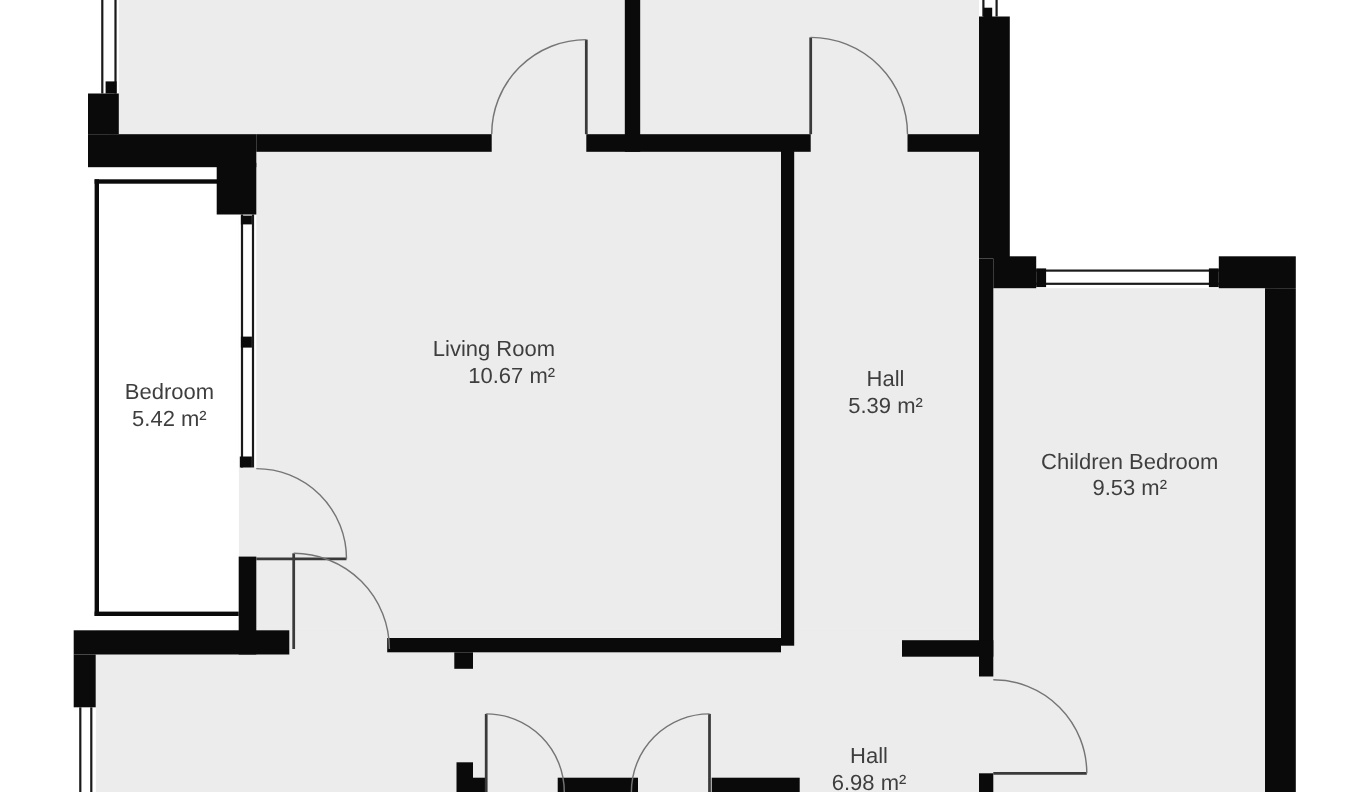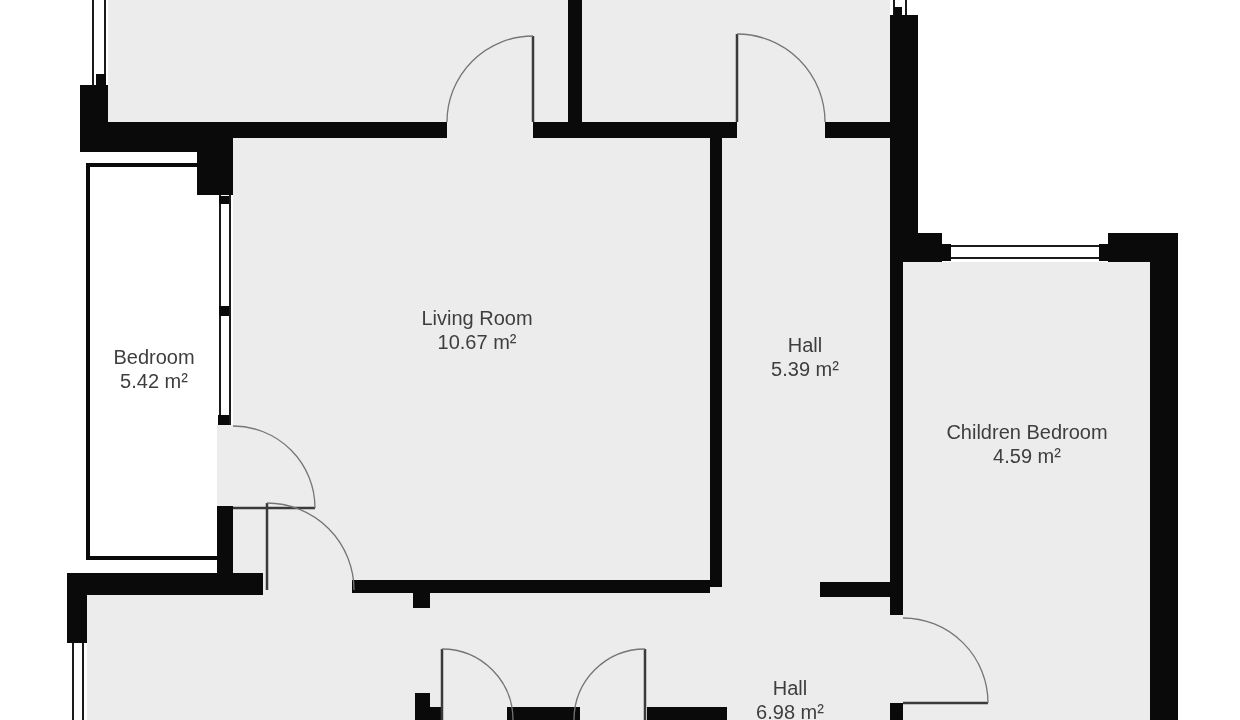--- a/index.html
+++ b/index.html
@@ -106,30 +106,30 @@
     <path class="leaf" d="M442,649 V720"></path>
     <path class="arc" d="M442,649 A71,71 0 0 1 513,720"></path>
     <path class="leaf" d="M645,649 V720"></path>
     <path class="arc" d="M645,649 A71,71 0 0 0 574,720"></path>
   </svg>
 
   <div class="room-label" style="left:154px;top:345px;">
     <div>Bedroom</div>
     <div>5.42 m²</div>
   </div>
-  <div class="room-label" style="left:477px;top:306px;">
+  <div class="room-label" style="left:449px;top:306px;text-align:right;">
     <div>Living Room</div>
     <div>10.67 m²</div>
   </div>
   <div class="room-label" style="left:805px;top:333px;">
     <div>Hall</div>
     <div>5.39 m²</div>
   </div>
-  <div class="room-label" style="left:1027px;top:420px;">
+  <div class="room-label" style="left:1027px;top:408px;">
     <div>Children Bedroom</div>
-    <div>4.59 m²</div>
+    <div>9.53 m²</div>
   </div>
   <div class="room-label" style="left:790px;top:676px;">
     <div>Hall</div>
     <div>6.98 m²</div>
   </div>
 
 </div>
 
 </body></html>

